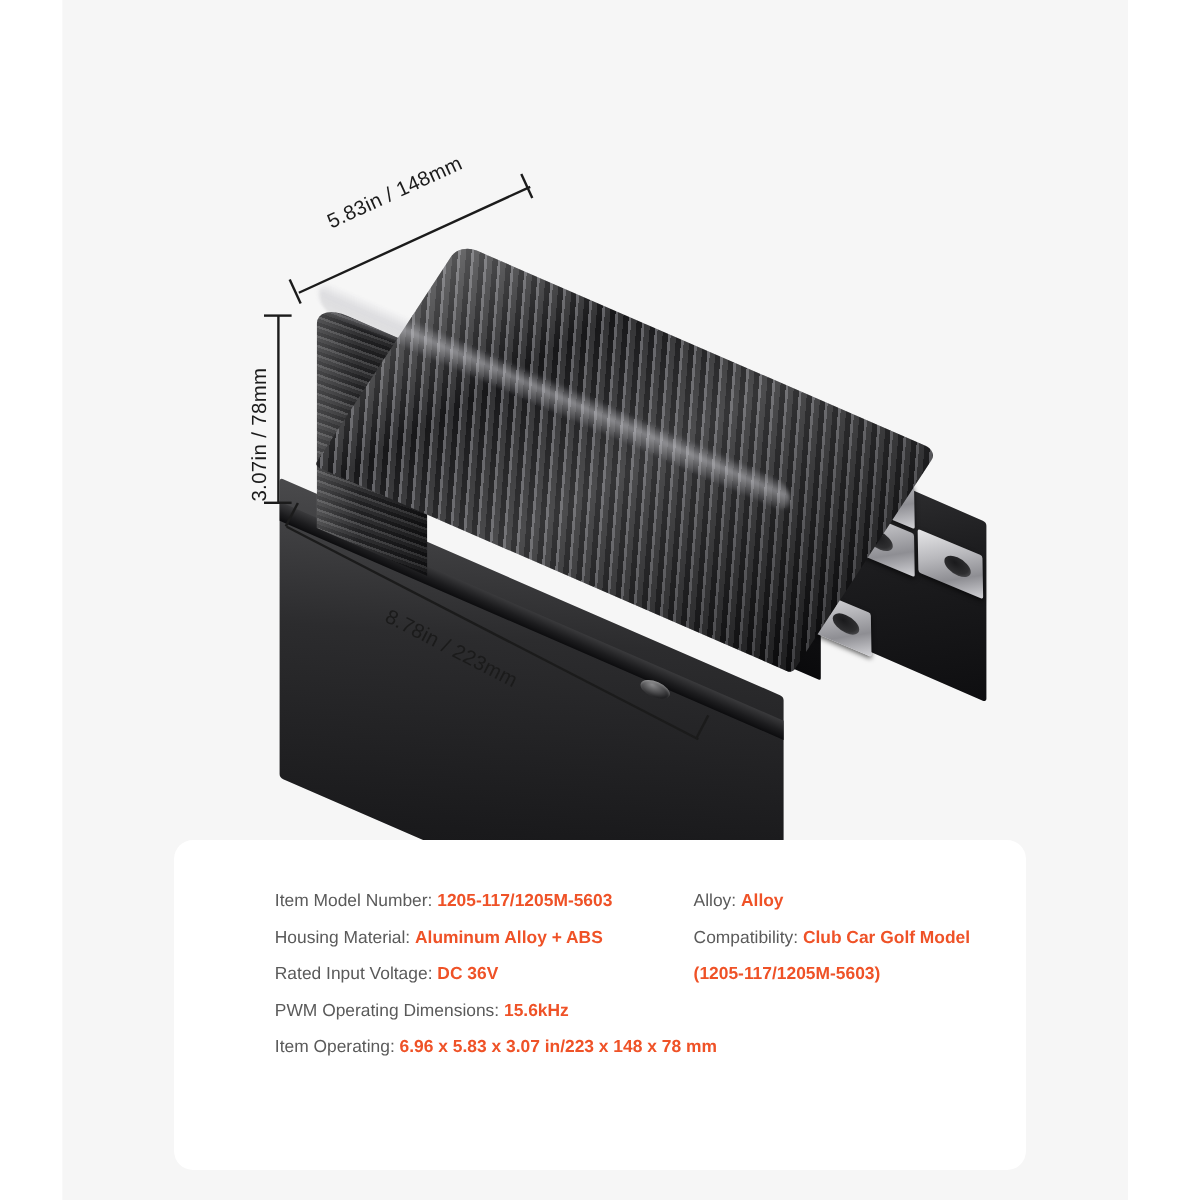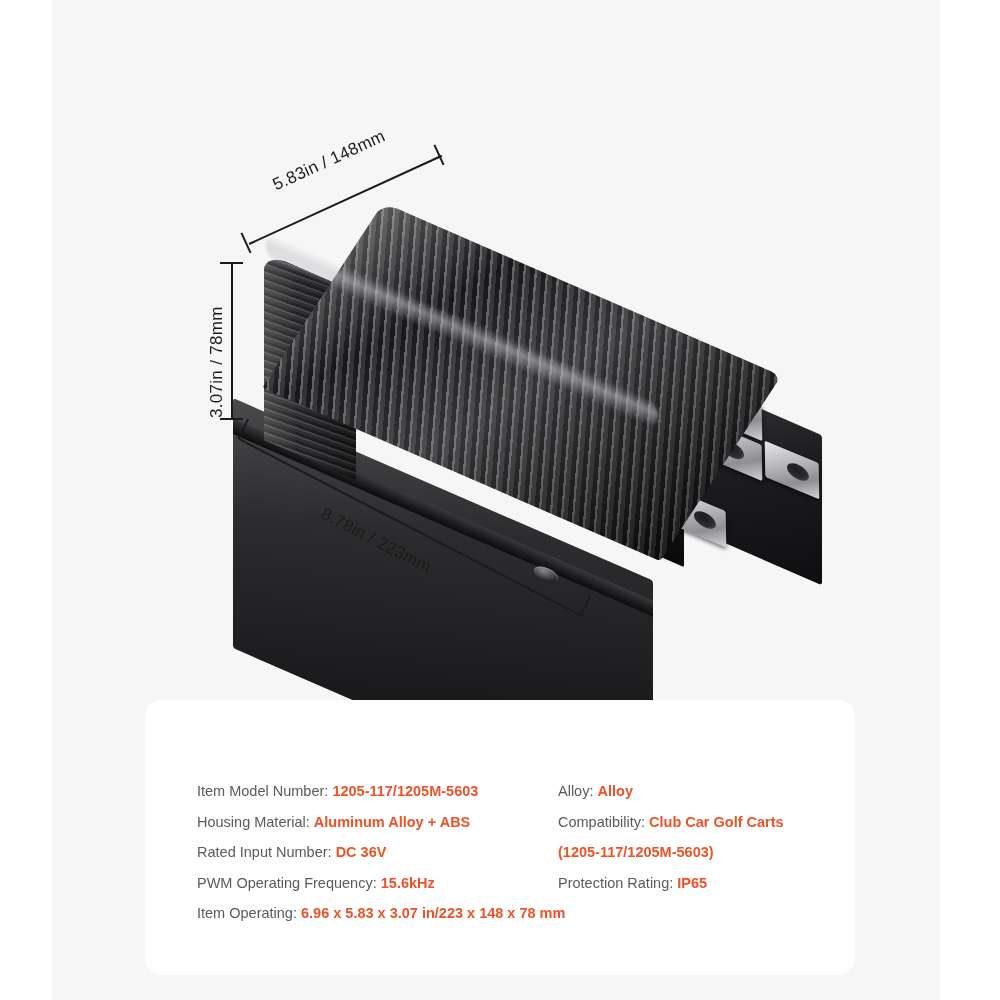--- a/index.html
+++ b/index.html
@@ -274,26 +274,25 @@
     left: 145px;
     top: 700px;
     width: 710px;
     height: 275px;
     background: #ffffff;
     border-radius: 16px;
   }
 
   #spec-grid {
     position: absolute;
-    left: 52px;
+    left: 84px;
     top: 36px;
     width: 620px;
     display: flex;
-    gap: 16px;
-    margin-top: 40px;
+    gap: 4px;
   }
   .spec-col { display: flex; flex-direction: column; }
   .col-left  { width: 345px; }
   .col-right { width: 275px; }
 
   .spec-row {
     font-size: 14.5px;
     line-height: 30.5px;
     white-space: nowrap;
     color: #5a5a5a;
@@ -358,47 +357,43 @@
       <div class="spec-col col-left">
         <div class="spec-row">
           <span class="spec-label">Item Model Number: </span>
           <span class="spec-value">1205-117/1205M-5603</span>
         </div>
         <div class="spec-row">
           <span class="spec-label">Housing Material: </span>
           <span class="spec-value">Aluminum Alloy + ABS</span>
         </div>
         <div class="spec-row">
-          <span class="spec-label">Rated Input Number: </span>
+          <span class="spec-label">Rated Input Voltage: </span>
           <span class="spec-value">DC 36V</span>
         </div>
         <div class="spec-row">
-          <span class="spec-label">PWM Operating Frequency: </span>
+          <span class="spec-label">PWM Operating Dimensions: </span>
           <span class="spec-value">15.6kHz</span>
         </div>
         <div class="spec-row">
           <span class="spec-label">Item Operating: </span>
           <span class="spec-value">6.96 x 5.83 x 3.07 in/223 x 148 x 78 mm</span>
         </div>
       </div>
 
       <div class="spec-col col-right">
         <div class="spec-row">
           <span class="spec-label">Alloy: </span>
           <span class="spec-value">Alloy</span>
         </div>
         <div class="spec-row">
           <span class="spec-label">Compatibility: </span>
-          <span class="spec-value">Club Car Golf Carts</span>
+          <span class="spec-value">Club Car Golf Model</span>
         </div>
         <div class="spec-row cont">
           <span class="spec-value">(1205-117/1205M-5603)</span>
         </div>
-        <div class="spec-row">
-          <span class="spec-label">Protection Rating: </span>
-          <span class="spec-value">IP65</span>
-        </div>
       </div>
 
     </div>
   </div>
 
 </div>
 
 </body></html>

